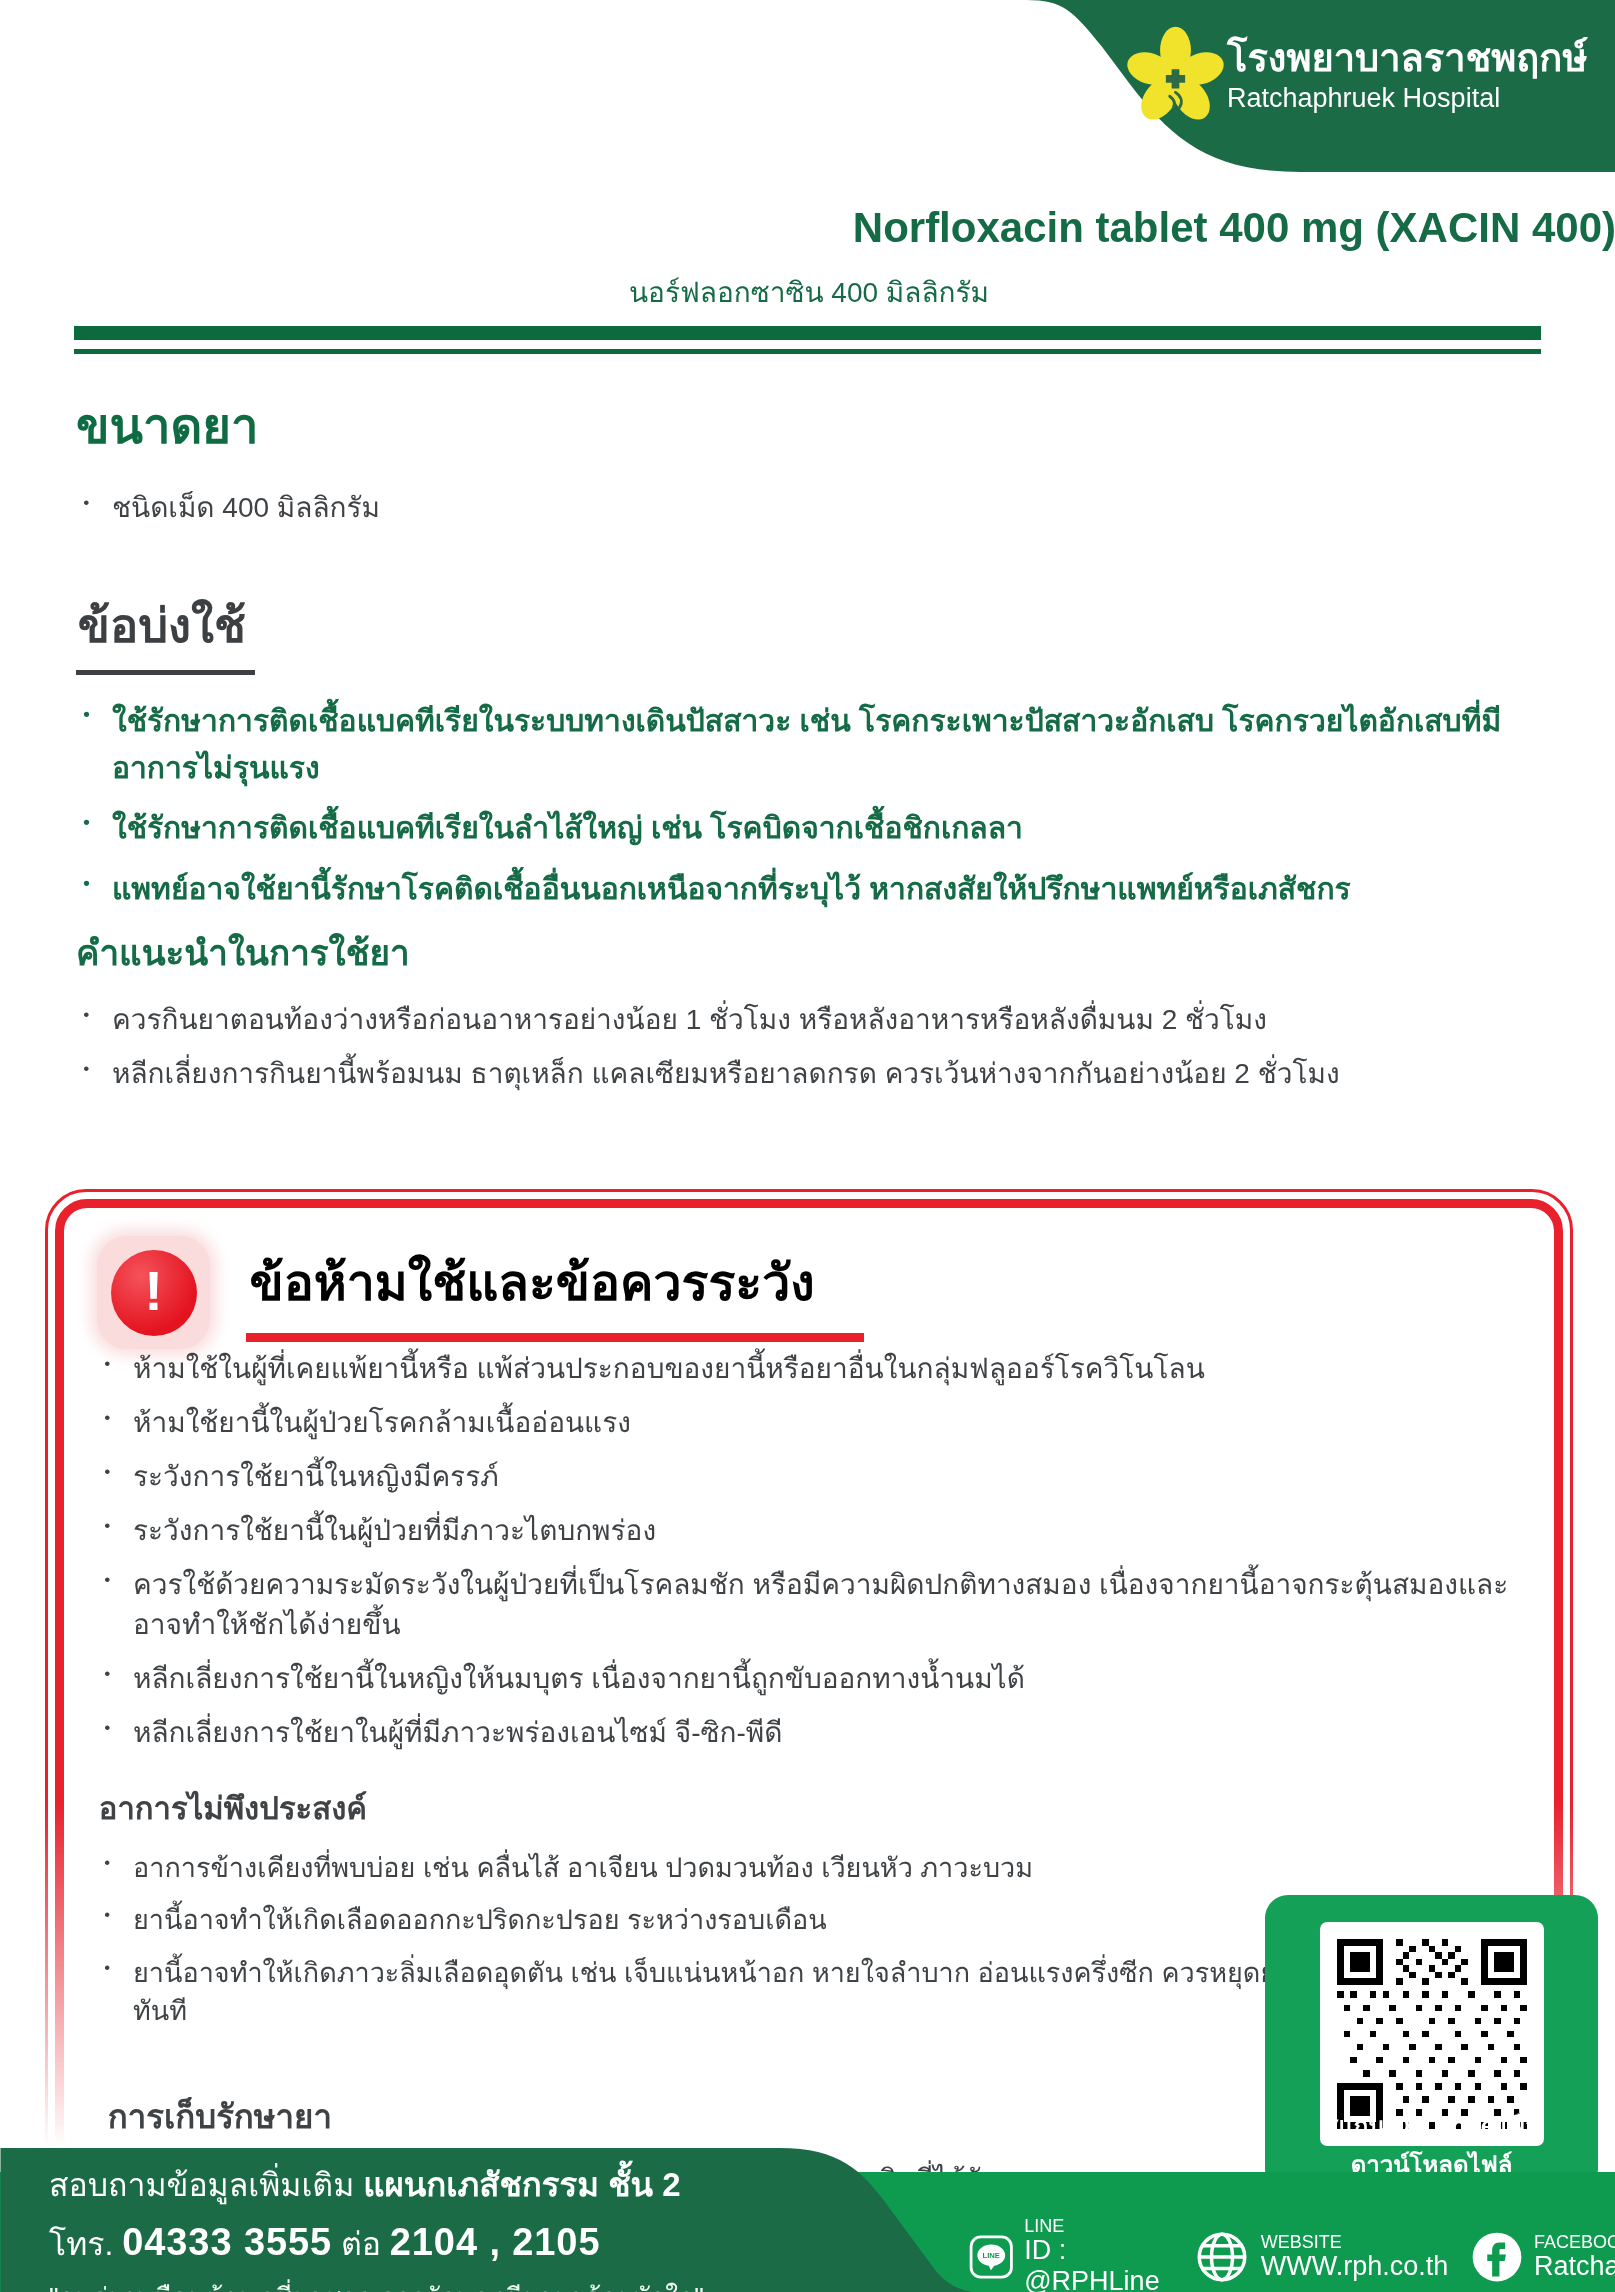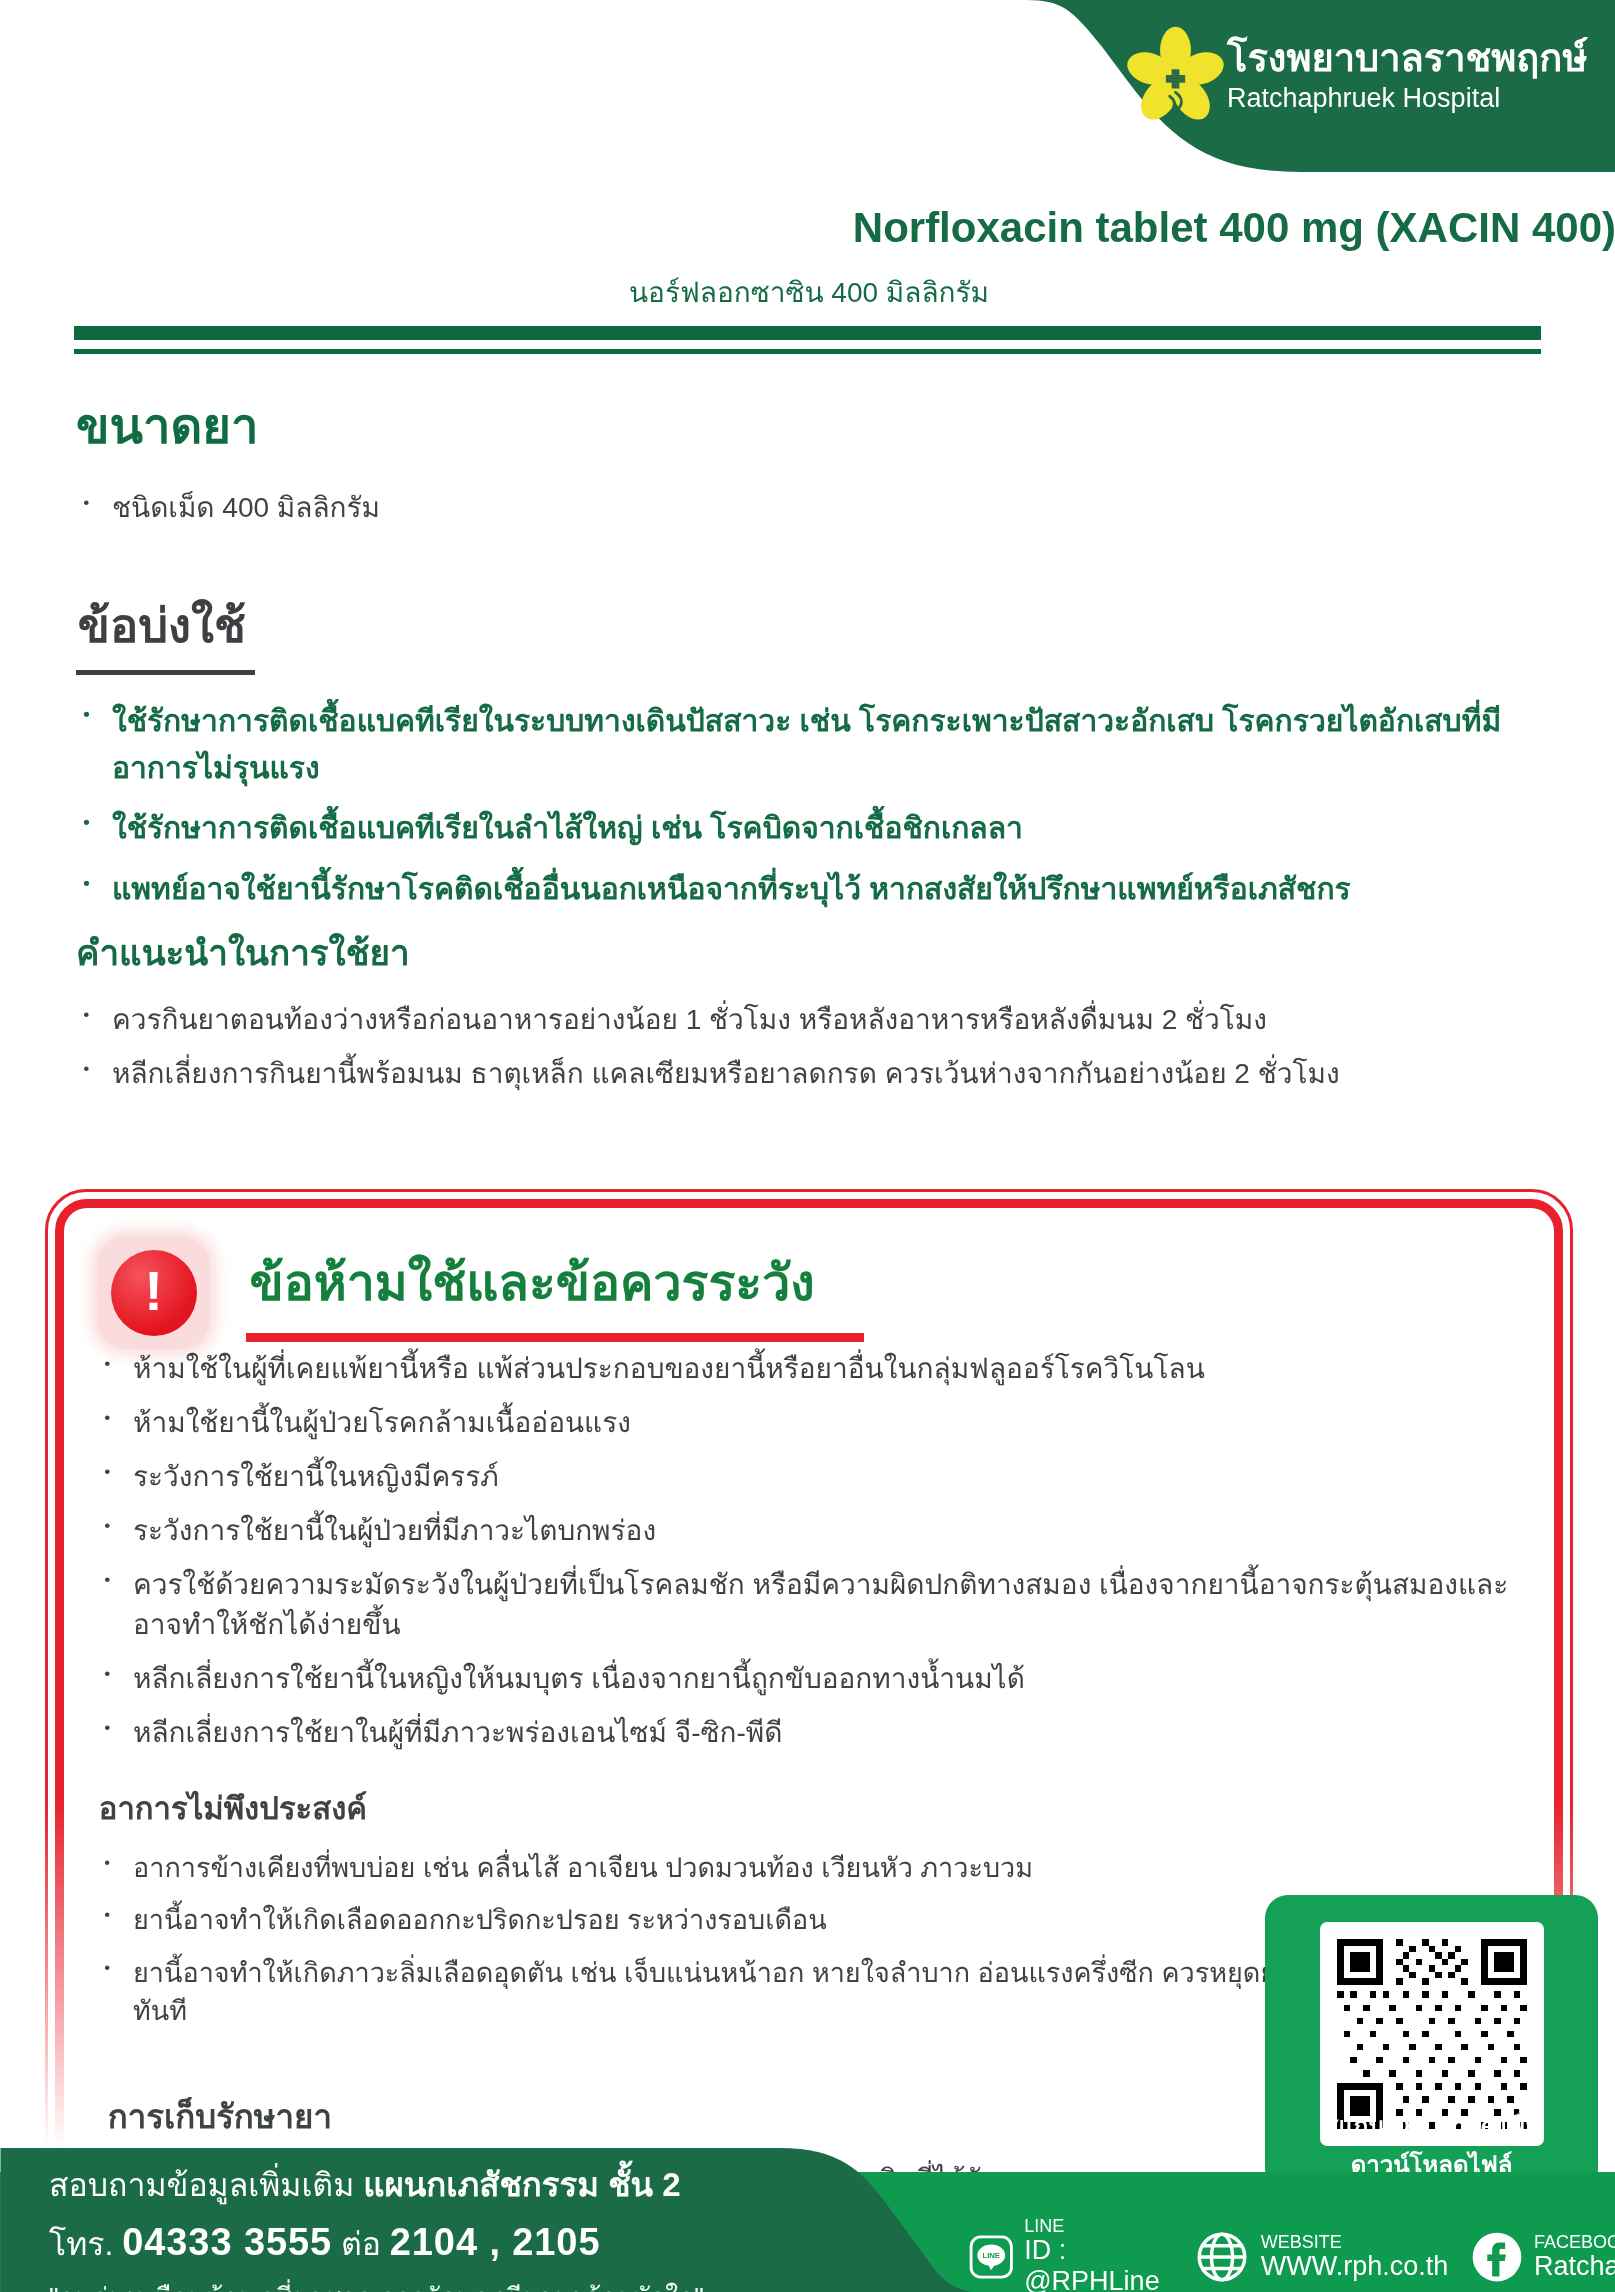--- a/index.html
+++ b/index.html
@@ -32,21 +32,21 @@
   .warn-borders{position:absolute;inset:0;pointer-events:none;
     -webkit-mask-image:linear-gradient(180deg,#000 62%,rgba(0,0,0,0) 97%);
     mask-image:linear-gradient(180deg,#000 62%,rgba(0,0,0,0) 97%);}
   .wb-outer{position:absolute;inset:0;border:3.6px solid #e8212d;border-radius:41px;}
   .wb-inner{position:absolute;inset:9.9px;border:9px solid #e8212d;border-radius:32px;}
   .warn-content{position:absolute;inset:0;padding:47px 56px 0 52px;}
   .warn-head{display:flex;align-items:center;gap:36px;}
   .warn-icon-glow{width:113px;height:113px;background:#fadcdc;border-radius:30px;display:flex;align-items:center;justify-content:center;box-shadow:0 0 16px 5.4px #fadcdc;}
   .warn-icon-circle{width:86px;height:86px;border-radius:50%;background:radial-gradient(circle at 35% 30%,#f5535c,#e3131f 70%);display:flex;align-items:center;justify-content:center;}
   .warn-icon-circle span{color:#ffffff;font-size:56px;font-weight:bold;transform:translateY(-1.8px);}
-  .warn-title{color:#15803d;font-size:50px;font-weight:bold;border-bottom:9px solid #e8212d;padding:0 49px 10.7px 3.6px;}
+  .warn-title{color:#000000;font-size:50px;font-weight:bold;border-bottom:9px solid #e8212d;padding:0 49px 10.7px 3.6px;}
   .warn-list{margin-top:36px;margin-left:5.4px;}
   .adverse-head{color:#3f4346;font-size:31px;font-weight:bold;margin:30px 0 16px 1.8px;}
   .storage{margin-top:59px;margin-left:10.7px;}
   .storage-head{color:#3f4346;font-size:33px;font-weight:bold;}
   .storage-text{color:#3f4346;font-size:28px;margin-top:14.3px;}
   
   .qr-card{position:absolute;left:1265px;top:1895px;width:333px;height:297px;background:#14a057;border-radius:23px;}
   .qr-panel{position:absolute;left:55px;top:27px;width:224px;height:224px;background:#ffffff;border-radius:7.2px;display:flex;align-items:center;justify-content:center;}
   .qr-caption{position:absolute;left:0;bottom:8px;width:100%;text-align:center;color:#ffffff;font-size:24px;font-weight:bold;}
   .doc-code{position:absolute;left:1254px;top:2200px;width:356px;text-align:center;color:#ffffff;font-size:22.4px;}

